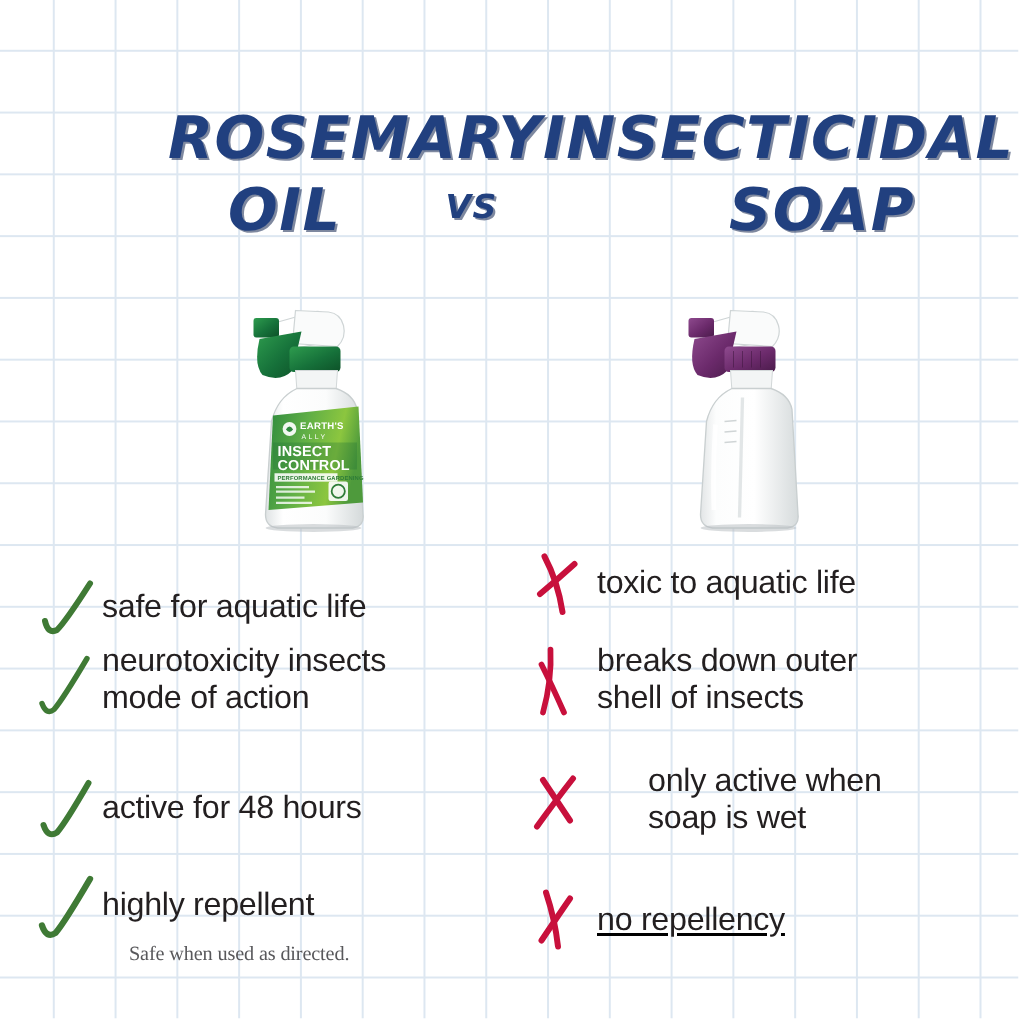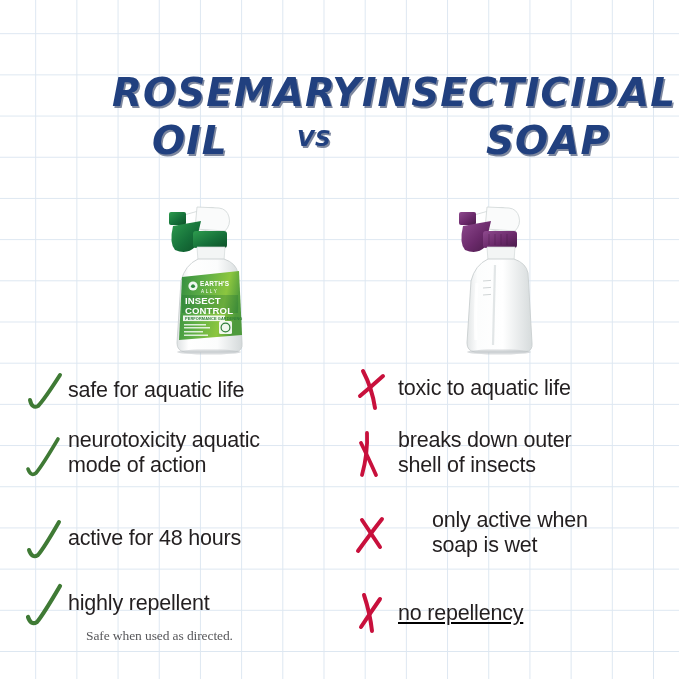--- a/index.html
+++ b/index.html
@@ -121,21 +121,21 @@
   .mark svg { display: block; }
   .row-text {
     color: #231f20;
     font-family: "Liberation Sans", sans-serif;
     font-size: 21.5px;
     line-height: 25px;
     letter-spacing: -0.2px;
   }
 
   
-  #row-l0 { top: 12px; text-align: right; }
+  #row-l0 { top: 26px; text-align: right; }
   #row-l1 { top: 75px; }
   #row-l2 { top: 160px; }
   #row-l3 { top: 225px; }
   
   #row-r0 { top: 10px; }
   #row-r1 { top: 75px; }
   #row-r2 { top: 155px; gap: 34px; }
   #row-r3 { top: 235px; text-decoration: underline; }
 
   .footnote {
@@ -298,21 +298,21 @@
         </span>
       </div>
 
       <div class="row" id="row-l1">
         <span class="mark">
           <svg width="46" height="52" viewBox="0 0 46 52">
             <path d="M6 42 Q9 50 14 46 Q20 39 36 12" fill="none" stroke="#3f7a35" stroke-width="3.6" stroke-linecap="round" stroke-linejoin="round"></path>
           </svg>
         </span>
         <span class="row-text">
-          <span>neurotoxicity aquatic</span><br>
+          <span>neurotoxicity insects</span><br>
           <span>mode of action</span>
         </span>
       </div>
 
       <div class="row" id="row-l2">
         <span class="mark">
           <svg width="46" height="52" viewBox="0 0 46 52">
             <path d="M7 38 Q10 47 16 43 Q22 36 37 10" fill="none" stroke="#3f7a35" stroke-width="4" stroke-linecap="round" stroke-linejoin="round"></path>
           </svg>
         </span>

